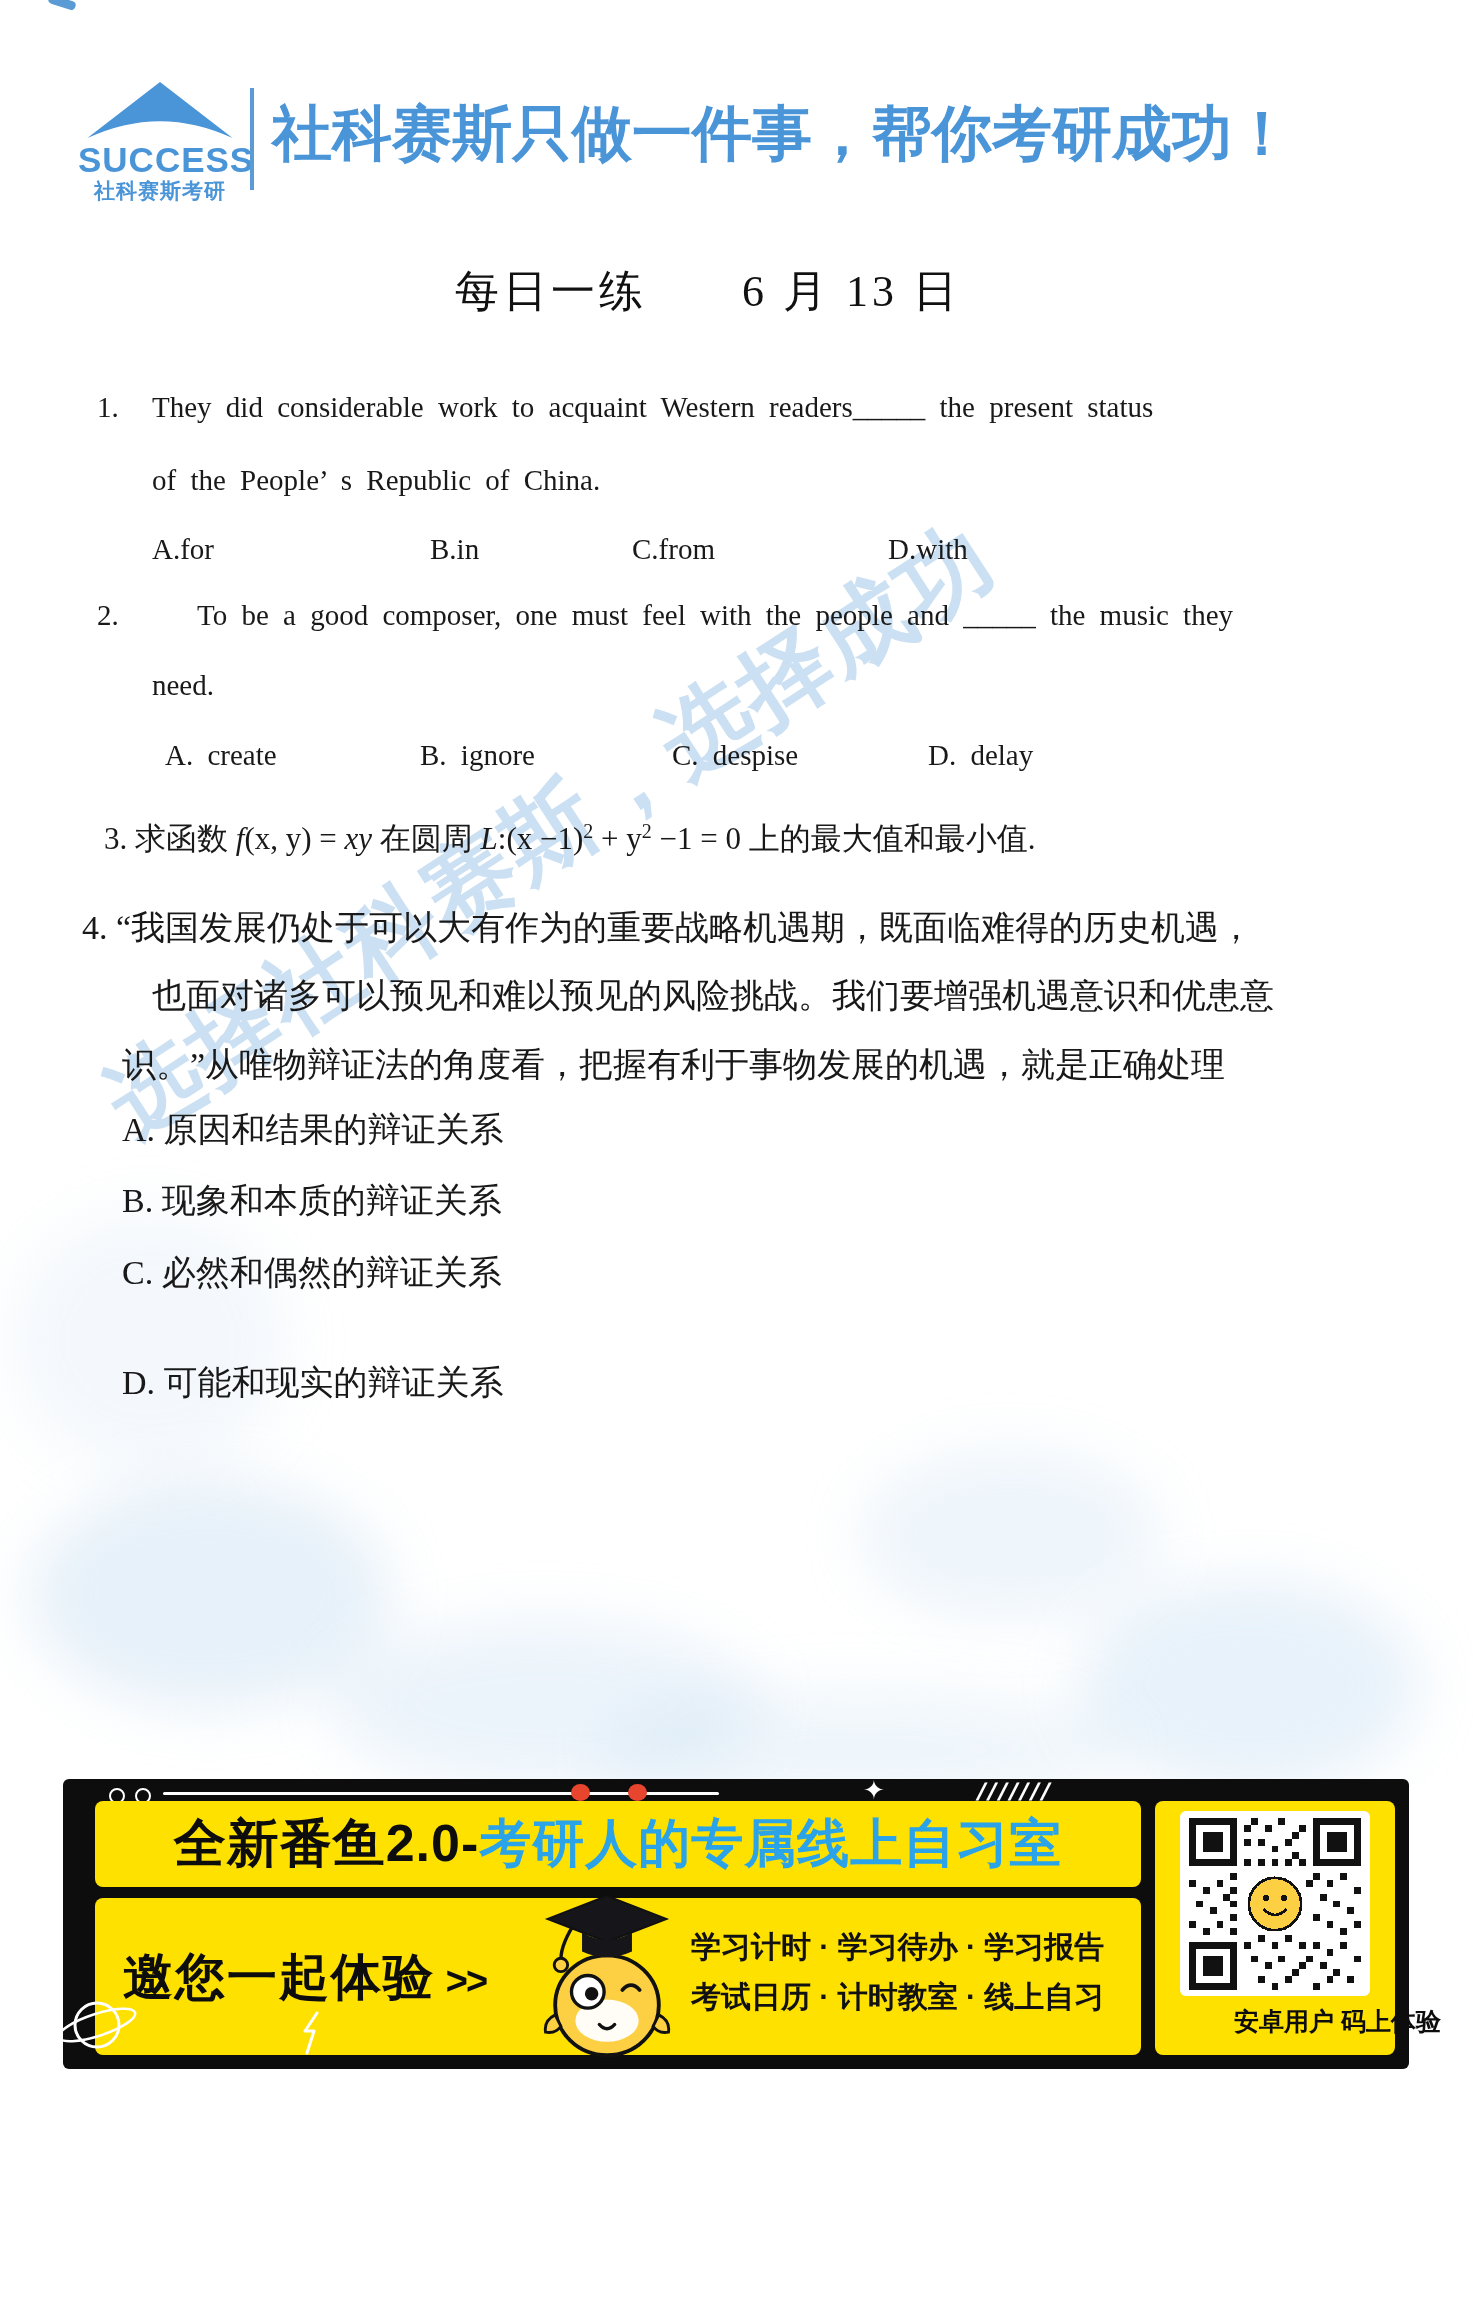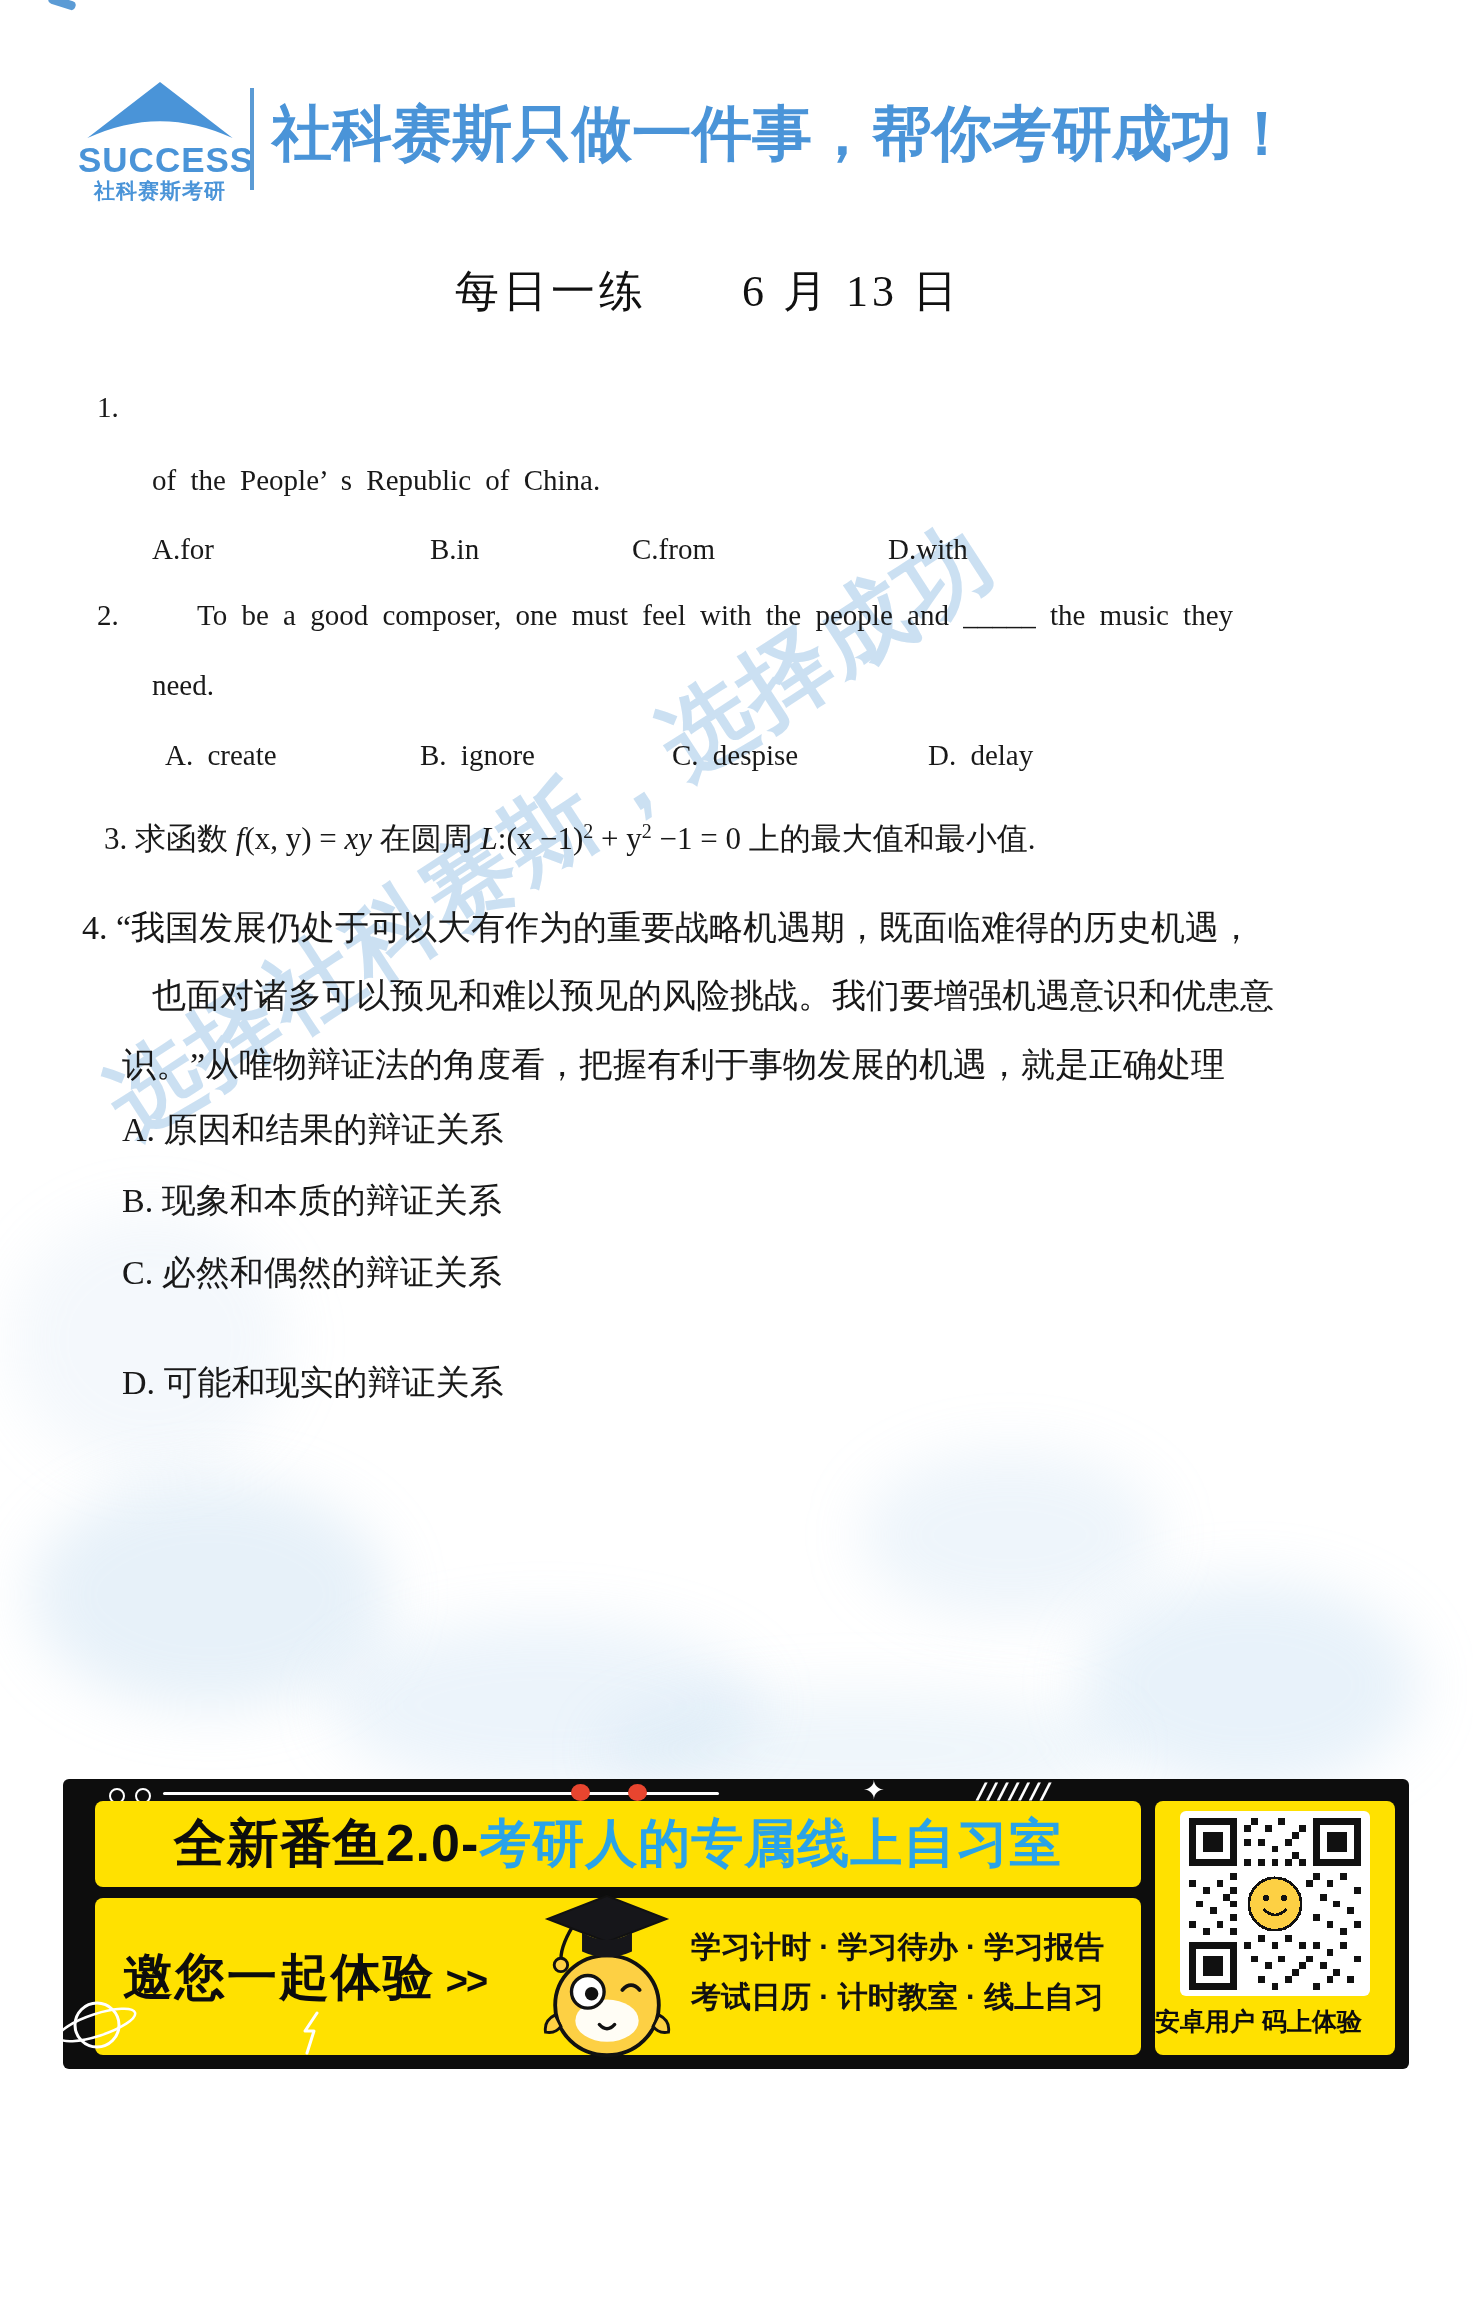--- a/index.html
+++ b/index.html
@@ -58,21 +58,21 @@
   .headline{font-family:"Liberation Sans","DejaVu Sans",sans-serif;font-weight:bold;font-size:52px;white-space:nowrap;letter-spacing:1px;}
   .headline .hl-black{color:#0d0d0d;text-align:center;}
   .headline .hl-blue{color:#2aa3e8;}
   .ypanel{left:32px;top:119px;width:1046px;height:157px;background:#ffe100;border-radius:8px;}
   .invite{left:28px;top:46px;font-family:"Liberation Sans","DejaVu Sans",sans-serif;font-weight:bold;font-size:50px;color:#0d0d0d;white-space:nowrap;letter-spacing:2px;}
   .invite-arrows{font-size:38px;font-style:italic;letter-spacing:-2px;margin-left:10px;}
   .mascot{left:442px;top:-6px;}
   .features{left:596px;top:24px;font-family:"Liberation Sans","DejaVu Sans",sans-serif;font-weight:bold;font-size:30px;color:#111;white-space:nowrap;line-height:1.65;}
   .rpanel{left:1092px;top:22px;width:240px;height:254px;background:#ffe100;border-radius:8px;}
   .qrbox{left:25px;top:10px;width:190px;height:185px;background:#fff;border-radius:6px;display:flex;align-items:center;justify-content:center;}
-  .qr-caption{left:0;top:204px;width:286px;text-align:left;font-family:"Liberation Sans","DejaVu Sans",sans-serif;font-weight:bold;font-size:25px;color:#0d0d0d;white-space:nowrap;}
+  .qr-caption{left:0;top:204px;width:286px;text-align:right;font-family:"Liberation Sans","DejaVu Sans",sans-serif;font-weight:bold;font-size:25px;color:#0d0d0d;white-space:nowrap;}
   .planet{left:0px;top:198px;}
   .bolt{left:238px;top:232px;}
 </style>
 </head>
 <body>
 
 <div class="page">
 
   <div class="abs corner-dash"></div>
 
@@ -92,20 +92,21 @@
     <div class="logo-en">SUCCESS</div>
     <div class="logo-cn">社科赛斯考研</div>
   </div>
   <div class="abs hdr-divider"></div>
   <div class="abs slogan">社科赛斯只做一件事，帮你考研成功！</div>
 
   <div class="abs title-main">每日一练</div>
   <div class="abs title-date">6 月 13 日</div>
 
   <div class="q num" style="left:97px;top:391px;">1.</div>
+  <div class="q en" style="left:152px;top:391px;">They did considerable work to acquaint Western readers_____ the present status</div>
   <div class="q en" style="left:152px;top:464px;">of the People’ s Republic of China.</div>
   <div class="q en" style="left:152px;top:533px;">A.for</div>
   <div class="q en" style="left:430px;top:533px;">B.in</div>
   <div class="q en" style="left:632px;top:533px;">C.from</div>
   <div class="q en" style="left:888px;top:533px;">D.with</div>
 
   <div class="q num" style="left:97px;top:599px;">2.</div>
   <div class="q en" style="left:156px;top:599px;margin-left:41px;">To be a good composer, one must feel with the people and _____ the music they</div>
   <div class="q en" style="left:152px;top:669px;">need.</div>
   <div class="q en" style="left:165px;top:739px;">A. create</div>

